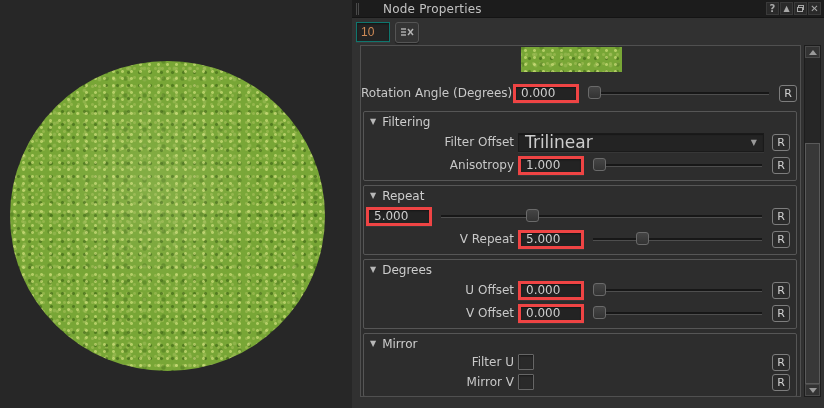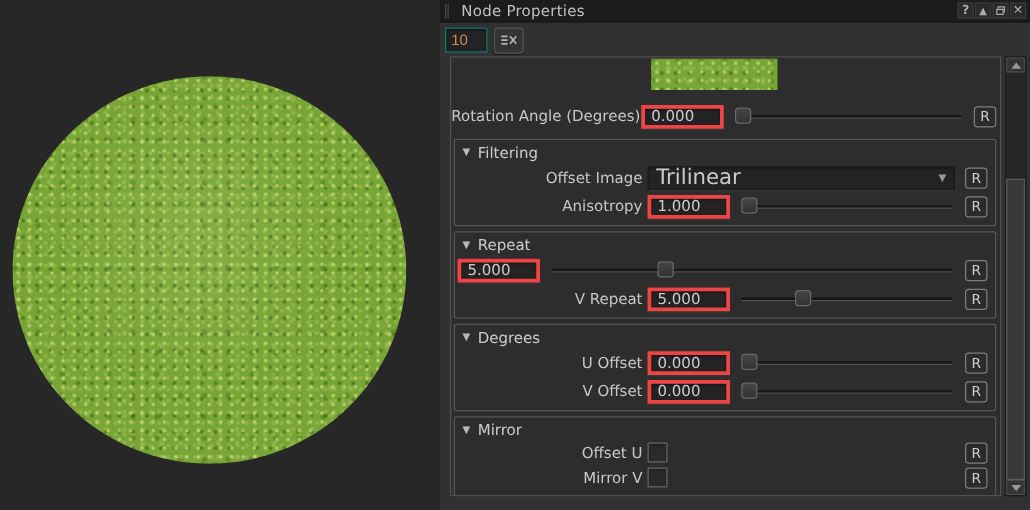--- a/index.html
+++ b/index.html
@@ -29,21 +29,21 @@
     background:
       radial-gradient(circle at 46% 42%, rgba(255,255,220,0.10) 0%, rgba(255,255,255,0) 45%),
       radial-gradient(circle at 50% 50%, rgba(0,0,0,0) 70%, rgba(0,0,0,0.10) 88%, rgba(20,30,5,0.30) 99%);
   }
 
   
   .panel { position:relative; flex:1; height:408px; background:#313131; }
   .titlebar { position:absolute; left:0; top:0; right:0; height:18px; background:#1c1c1c;
               display:flex; align-items:center; border-bottom:1px solid #141414; }
   .grip { width:3px; height:12px; margin-left:4px; border-left:1px solid #4a4a4a; border-right:1px solid #4a4a4a; }
-  .title { margin-left:10px; font-size:12px; color:#c2c2c2; letter-spacing:0.2px; }
+  .title { margin-left:24px; font-size:12px; color:#c2c2c2; letter-spacing:0.2px; }
   .tb-icons { margin-left:auto; display:flex; align-items:center; gap:1px; padding-right:3px; }
   .tb-ico { width:13px; height:13px; display:flex; align-items:center; justify-content:center;
             color:#a8a8a8; font-size:10px; font-weight:bold; background:#2a2a2a; border:1px solid #3a3a3a; cursor:default; }
   .restore { position:relative; }
   .restore .r1 { position:absolute; right:2px; top:2px; width:6px; height:5px; border:1px solid #a8a8a8; }
   .restore .r2 { position:absolute; left:2px; bottom:2px; width:6px; height:5px; border:1px solid #a8a8a8; background:#2a2a2a; }
 
   .toolbar { position:absolute; left:0; top:19px; right:0; height:26px; display:flex; align-items:center; }
   .count { width:34px; height:20px; margin-left:4px; background:#232323; border:1px solid #0f766e;
            box-shadow: inset 0 1px 2px rgba(0,0,0,.45), 0 1px 0 rgba(255,255,255,.05);
@@ -155,21 +155,21 @@
           </div>
           <button class="rbtn">R</button>
         </div>
 
         <section class="group group-first">
           <div class="ghead">
             <span class="tri">▼</span>
             <span class="gtitle">Filtering</span>
           </div>
           <div class="prow">
-            <span class="plabel">Offset Image</span>
+            <span class="plabel">Filter Offset</span>
             <div class="pselect">
               <span class="selval">Trilinear</span>
               <span class="selarrow">▼</span>
             </div>
             <button class="rbtn">R</button>
           </div>
           <div class="prow">
             <span class="plabel">Anisotropy</span>
             <input class="pinput" value="1.000" style="">
             <div class="pslider">
@@ -228,21 +228,21 @@
             <button class="rbtn">R</button>
           </div>
         </section>
 
         <section class="group">
           <div class="ghead">
             <span class="tri">▼</span>
             <span class="gtitle">Mirror</span>
           </div>
           <div class="prow prow-cb">
-            <span class="plabel">Offset U</span>
+            <span class="plabel">Filter U</span>
             <span class="pcheck"></span>
             <span class="flexfill"></span>
             <button class="rbtn">R</button>
           </div>
           <div class="prow prow-cb">
             <span class="plabel">Mirror V</span>
             <span class="pcheck"></span>
             <span class="flexfill"></span>
             <button class="rbtn">R</button>
           </div>

